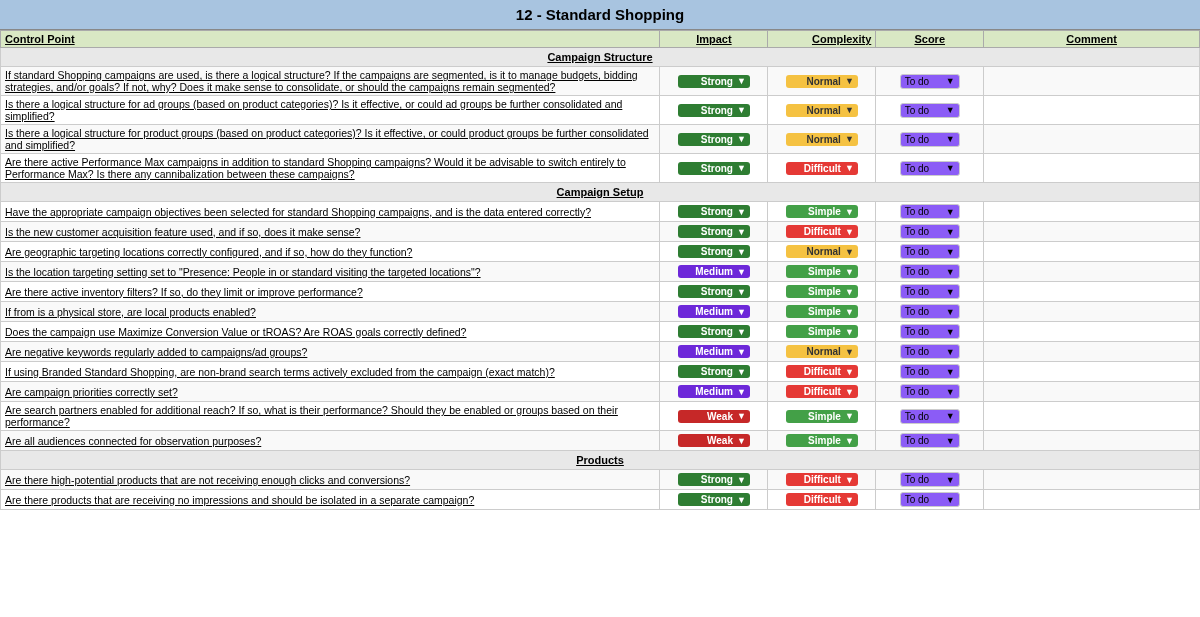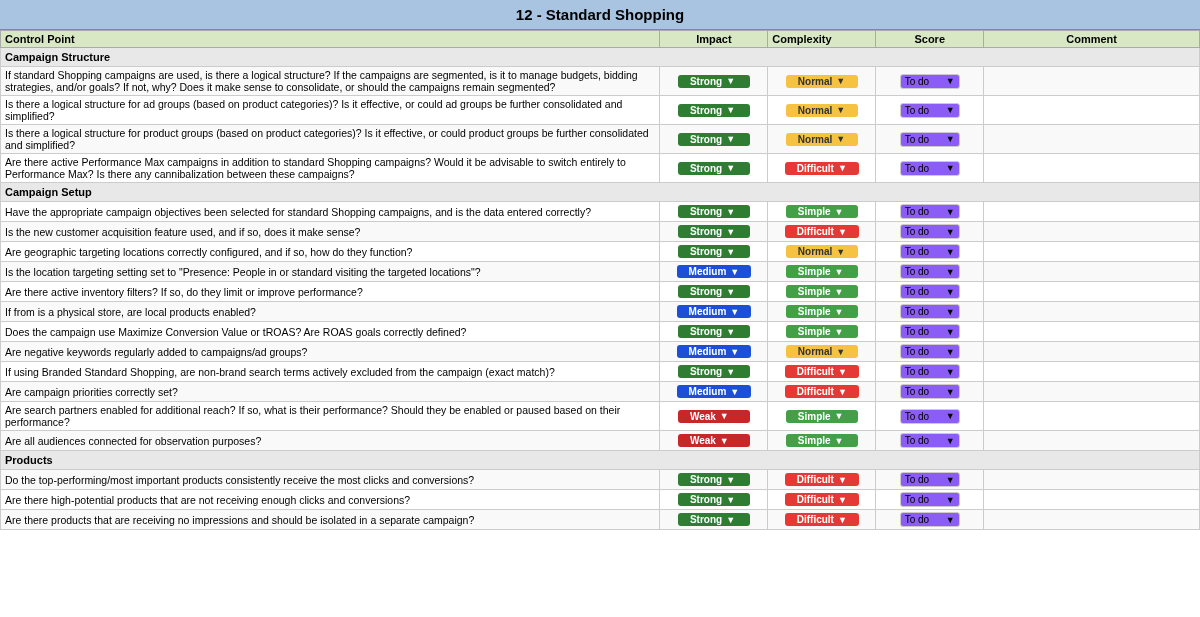--- a/index.html
+++ b/index.html
@@ -10,73 +10,75 @@
       text-align: center;
       font-weight: bold;
       font-size: 15px;
       padding: 6px 4px;
       border-bottom: 1px solid #888;
     }
     
     table {
       width: 100%;
       border-collapse: collapse;
+      text-decoration: underline;
     }
     
     th, td {
       border: 1px solid #ccc;
       padding: 2px 4px;
       vertical-align: middle;
     }
     
     .col-control { width: 55%; }
     .col-impact { width: 9%; text-align: center; }
-    .col-complexity { width: 9%; text-align: left; }
+    .col-complexity { width: 9%; text-align: right; }
     .col-score { width: 9%; text-align: center; }
     .col-comment { width: 18%; }
     
     thead th {
       background: #d9e8c4;
       font-weight: bold;
       font-size: 11px;
       text-align: center;
       border: 1px solid #aaa;
     }
     thead th.col-control { text-align: left; }
     
     .section-header td {
       background: #e8e8e8;
       font-weight: bold;
+      text-align: center;
       font-size: 11px;
       padding: 3px 4px;
     }
     
     .data-row td {
       background: #fff;
       font-size: 10.5px;
       padding: 2px 4px;
     }
     
     .data-row:nth-child(even) td { background: #f9f9f9; }
     
     .badge {
       display: inline-flex;
       align-items: center;
-      justify-content: flex-start;
+      justify-content: flex-end;
       border-radius: 3px;
-      padding: 1px 12px;
+      padding: 1px 4px;
       font-size: 10px;
       font-weight: bold;
       color: #fff;
       min-width: 72px;
       cursor: pointer;
     }
     
     .badge-strong { background: #2e7d32; }
-    .badge-medium { background: #1d4ed8; }
+    .badge-medium { background: #6d28d9; }
     .badge-weak { background: #c62828; }
     .badge-normal { background: #f5c242; color: #333; }
     .badge-difficult { background: #e53935; }
     .badge-simple { background: #43a047; }
     
     .badge-arrow { margin-left: 4px; font-size: 9px; }
     
     .score-select {
       border: 1px solid #ccc;
       background: #8b5cf6;
@@ -210,42 +212,35 @@
         <td></td>
       </tr>
       <tr class="data-row">
         <td>Are campaign priorities correctly set?</td>
         <td class="cell-center"><span class="badge badge-medium">Medium<span class="badge-arrow">▼</span></span></td>
         <td class="cell-center"><span class="badge badge-difficult">Difficult<span class="badge-arrow">▼</span></span></td>
         <td class="cell-center"><span class="score-select">To do<span class="score-arrow">▼</span></span></td>
         <td></td>
       </tr>
       <tr class="data-row">
-        <td>Are search partners enabled for additional reach? If so, what is their performance? Should they be enabled or paused based on their performance?</td>
+        <td>Are search partners enabled for additional reach? If so, what is their performance? Should they be enabled or groups based on their performance?</td>
         <td class="cell-center"><span class="badge badge-weak">Weak<span class="badge-arrow">▼</span></span></td>
         <td class="cell-center"><span class="badge badge-simple">Simple<span class="badge-arrow">▼</span></span></td>
         <td class="cell-center"><span class="score-select">To do<span class="score-arrow">▼</span></span></td>
         <td></td>
       </tr>
       <tr class="data-row">
         <td>Are all audiences connected for observation purposes?</td>
         <td class="cell-center"><span class="badge badge-weak">Weak<span class="badge-arrow">▼</span></span></td>
         <td class="cell-center"><span class="badge badge-simple">Simple<span class="badge-arrow">▼</span></span></td>
         <td class="cell-center"><span class="score-select">To do<span class="score-arrow">▼</span></span></td>
         <td></td>
       </tr>
       <tr class="section-header">
         <td colspan="5">Products</td>
-      </tr>
-      <tr class="data-row">
-        <td>Do the top-performing/most important products consistently receive the most clicks and conversions?</td>
-        <td class="cell-center"><span class="badge badge-strong">Strong<span class="badge-arrow">▼</span></span></td>
-        <td class="cell-center"><span class="badge badge-difficult">Difficult<span class="badge-arrow">▼</span></span></td>
-        <td class="cell-center"><span class="score-select">To do<span class="score-arrow">▼</span></span></td>
-        <td></td>
       </tr>
       <tr class="data-row">
         <td>Are there high-potential products that are not receiving enough clicks and conversions?</td>
         <td class="cell-center"><span class="badge badge-strong">Strong<span class="badge-arrow">▼</span></span></td>
         <td class="cell-center"><span class="badge badge-difficult">Difficult<span class="badge-arrow">▼</span></span></td>
         <td class="cell-center"><span class="score-select">To do<span class="score-arrow">▼</span></span></td>
         <td></td>
       </tr>
       <tr class="data-row">
         <td>Are there products that are receiving no impressions and should be isolated in a separate campaign?</td>

